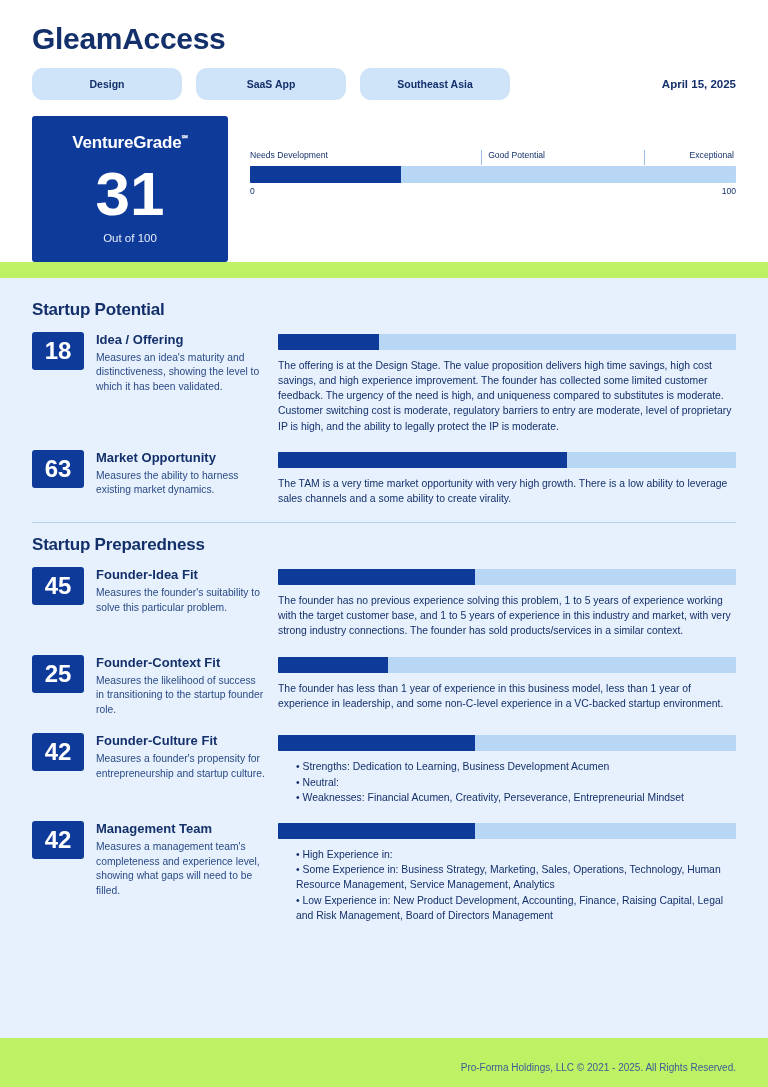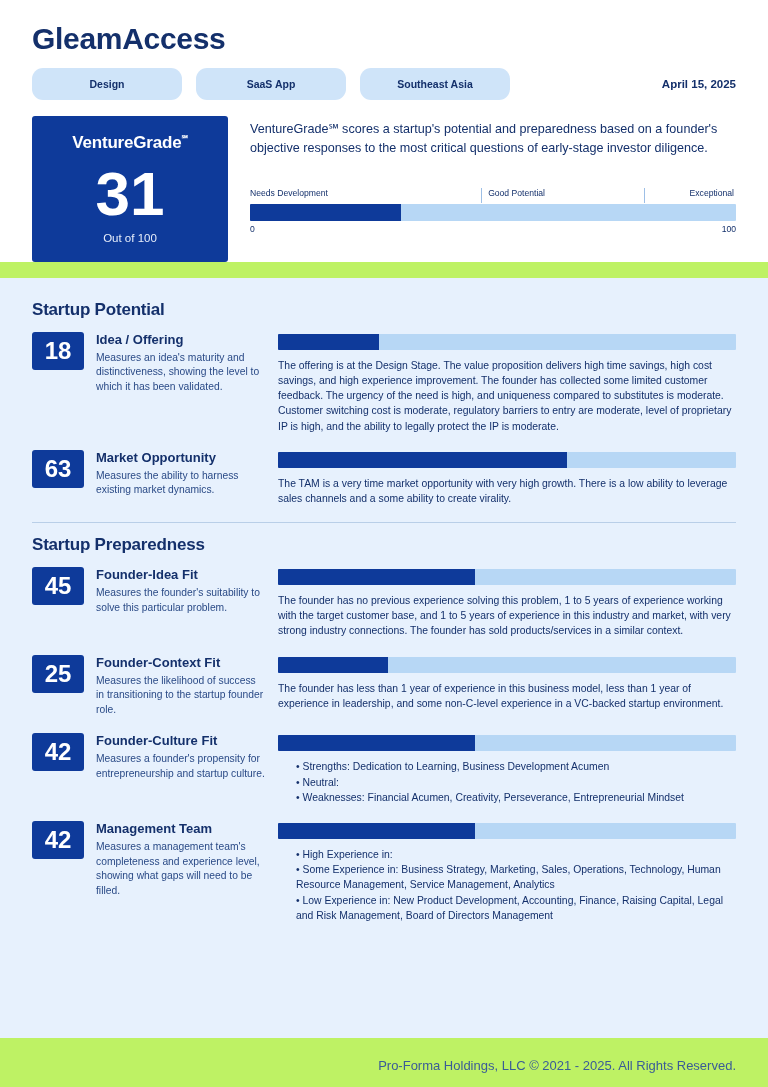--- a/index.html
+++ b/index.html
@@ -206,21 +206,21 @@
     font-size: 10.4px;
     line-height: 1.46;
     color: #14306b;
   }
   .mtext .line { display: block; margin-left: 18px; }
 
   .footer {
     position: absolute;
     bottom: 14px;
     right: 32px;
-    font-size: 13px;
+    font-size: 10px;
     color: #3a5c96;
   }
 </style>
 </head>
 <body>
 
 <div class="page">
 
   <div class="header">
     <div class="brand">GleamAccess</div>
@@ -232,21 +232,20 @@
     </div>
   </div>
 
   <div class="scorewrap">
     <div class="scorecard">
       <div class="vg"><span>VentureGrade</span><span class="sm">℠</span></div>
       <div class="num">31</div>
       <div class="outof">Out of 100</div>
     </div>
     <div class="scoreright">
-      <div class="blurb">VentureGrade℠ scores a startup's potential and preparedness based on a founder's objective responses to the most critical questions of early-stage investor diligence.</div>
       <div class="gauge">
         <div class="gaugelabels">
           <span class="gl1">Needs Development</span>
           <span class="divider-v" style="left:47.5%"></span>
           <span class="gl2">Good Potential</span>
           <span class="divider-v" style="left:81%"></span>
           <span class="gl3">Exceptional</span>
         </div>
         <div class="track">
           <div class="fill" style="width: 31%;"></div>

